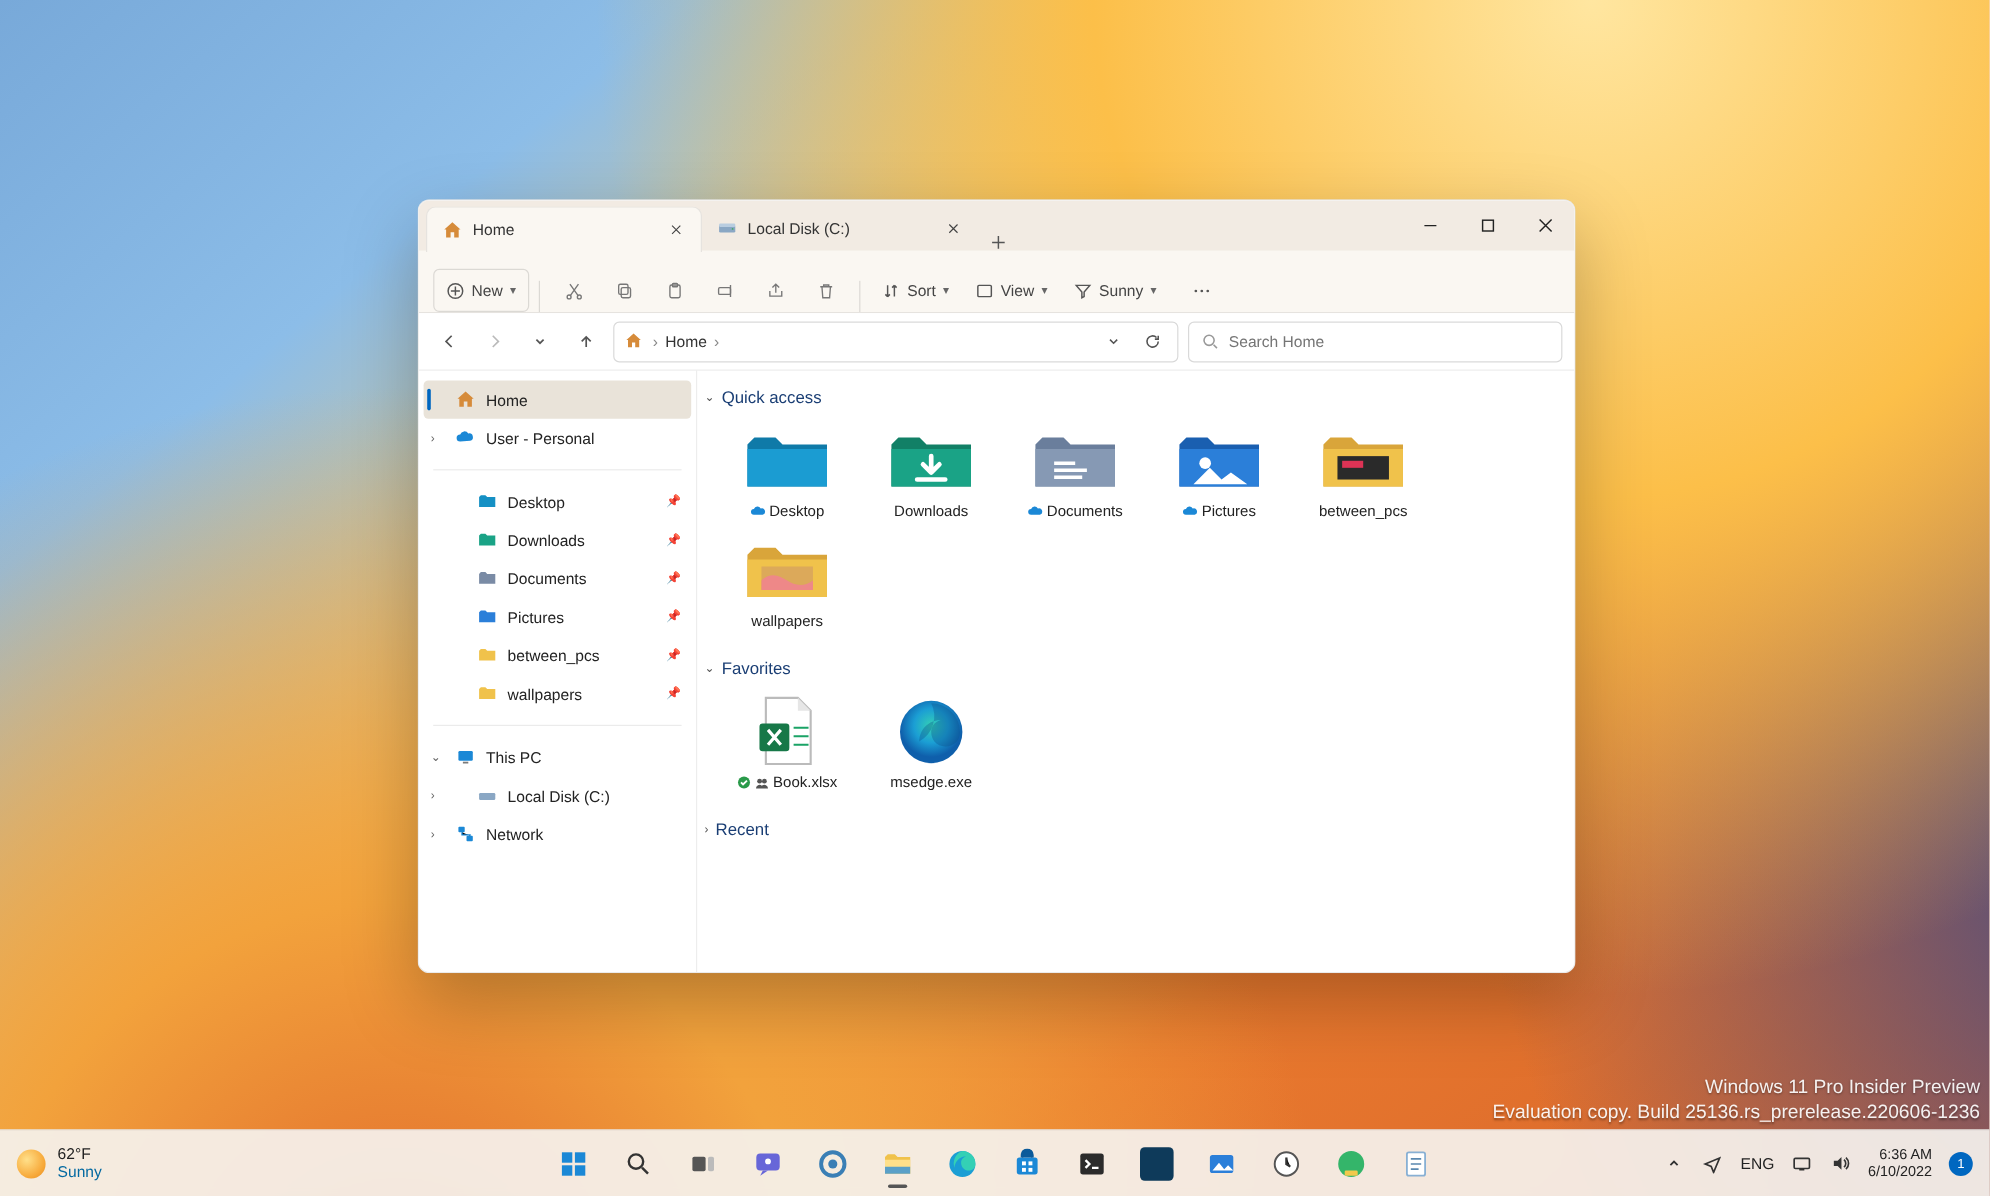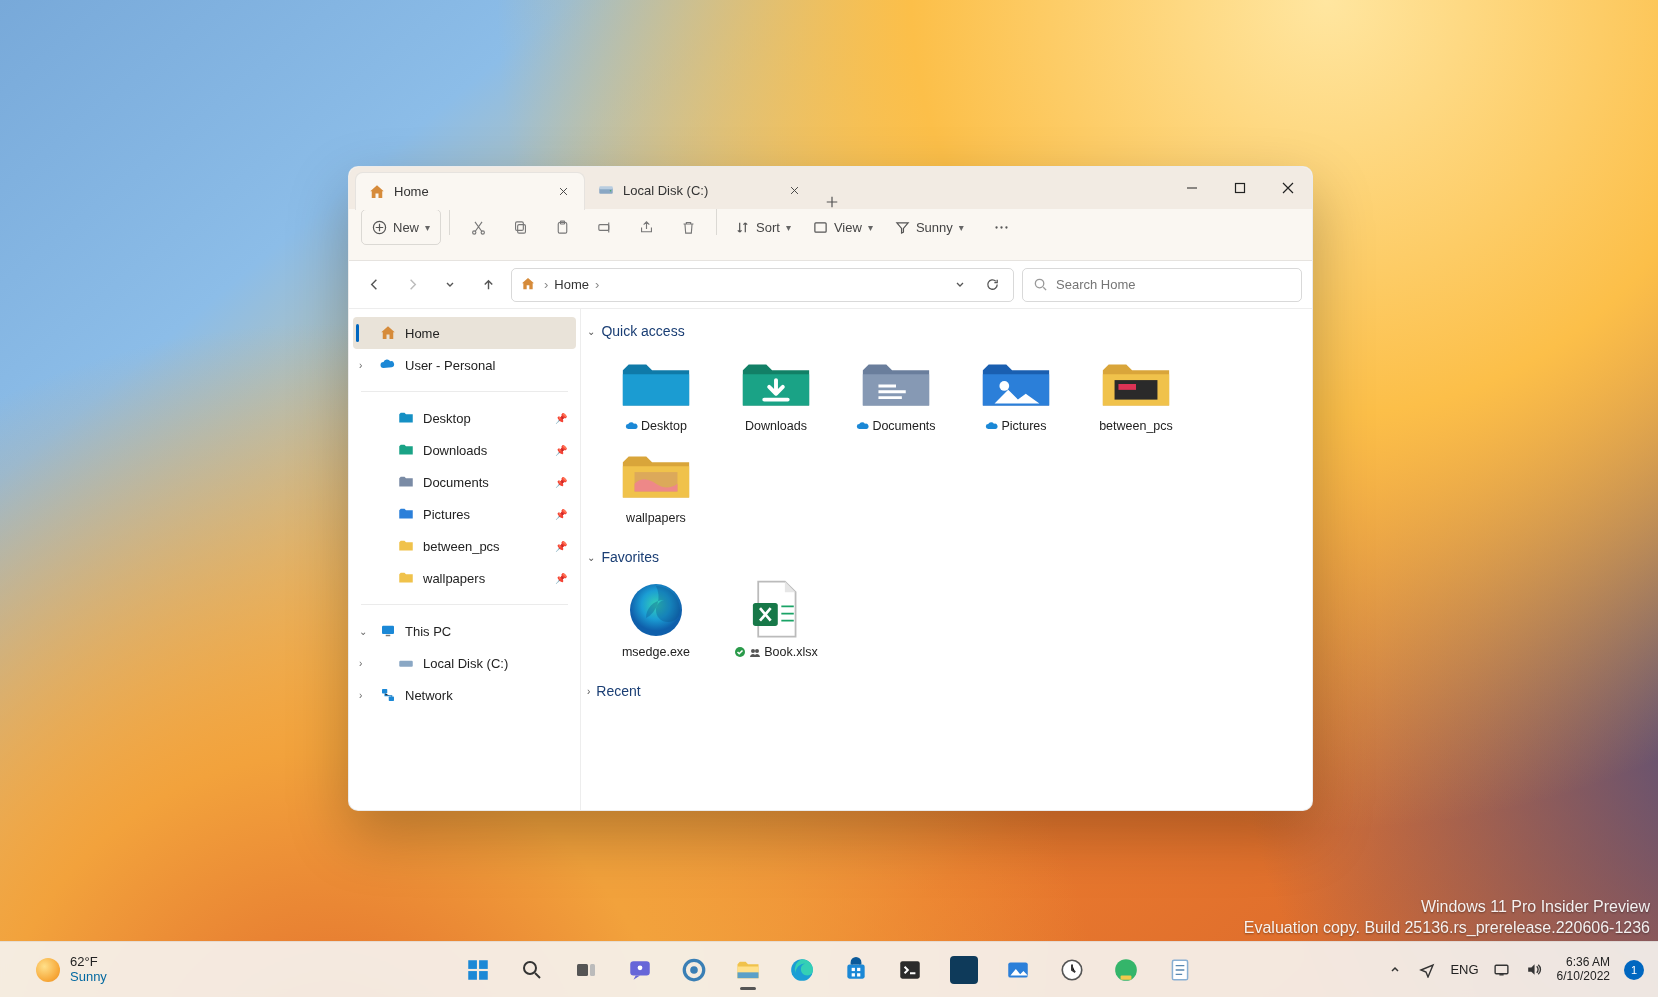--- a/index.html
+++ b/index.html
@@ -23,21 +23,21 @@
   text-shadow: 0 1px 2px rgba(0,0,0,.4); z-index: 2;
 }
 
 
 .taskbar {
   position: absolute; left: 0; right: 0; bottom: 0; height: 56px;
   background: rgba(245,242,238,.92); backdrop-filter: blur(3px);
   display: flex; align-items: center; z-index: 5;
   border-top: 1px solid rgba(0,0,0,.06);
 }
-.taskbar .left { display: flex; align-items: center; gap: 10px; padding-left: 14px; margin-left: 22px; }
+.taskbar .left { display: flex; align-items: center; gap: 10px; padding-left: 14px; }
 .taskbar .weather-icon { width: 24px; height: 24px; border-radius: 50%;
   background: radial-gradient(circle at 35% 35%, #ffe08a, #f7a93a 65%, #e78b20); }
 .taskbar .weather-text { font-size: 13px; line-height: 1.15; color: #222; }
 .taskbar .center { position: absolute; left: 50%; transform: translateX(-50%);
   display: flex; align-items: center; gap: 8px; }
 .tb-btn { width: 46px; height: 46px; display: flex; align-items: center; justify-content: center;
   border-radius: 6px; position: relative; }
 .tb-btn.active::after { content:""; position:absolute; bottom:3px; left:50%; transform:translateX(-50%);
   width:16px; height:3px; background:#555; border-radius:2px; }
 .tb-ico { width: 28px; height: 28px; border-radius: 4px; display:flex; align-items:center; justify-content:center; }
@@ -60,39 +60,39 @@
 .tab { display:flex; align-items:center; gap:8px; padding: 0 12px; height: 38px;
   font-size: 13px; color:#333; border-radius: 8px 8px 0 0; position:relative; min-width: 230px; }
 .tab.active { background: #faf7f2; border: 1px solid rgba(0,0,0,.08); border-bottom: none; margin-bottom: -1px; }
 .tab .tab-close { margin-left: auto; color:#555; width:18px; height:18px; display:flex;
   align-items:center; justify-content:center; border-radius:3px; }
 .tab-add { width:34px; display:flex; align-items:center; justify-content:center; color:#555; }
 .win-controls { margin-left:auto; display:flex; }
 .win-btn { width:48px; display:flex; align-items:center; justify-content:center; color:#222; }
 
 .toolbar { height: 52px; background:#faf7f2; border-bottom:1px solid rgba(0,0,0,.08);
-  display:flex; align-items:flex-start; padding: 0 12px; gap: 2px; }
+  display:flex; align-items:flex-end; padding: 0 12px; gap: 2px; }
 .tool { height:36px; padding:0 10px; display:flex; align-items:center; gap:6px;
   font-size:13px; color:#444; border-radius:5px; }
 .tool.icon-only { padding:0; width:40px; justify-content:center; color:#666; }
 .tool.new { border:1px solid rgba(0,0,0,.12); }
 .tsep { width:1px; height:26px; background: rgba(0,0,0,.12); margin:0 6px; }
 .chev { font-size:10px; color:#666; }
 
 .navrow { height: 48px; background:#fff; display:flex; align-items:center;
   padding: 0 10px; gap:8px; border-bottom:1px solid rgba(0,0,0,.07); }
 .nav-btn { width:30px; height:30px; display:flex; align-items:center; justify-content:center;
   color:#555; border-radius:4px; }
 .addrbar { flex:1; height:34px; border:1px solid rgba(0,0,0,.15); border-radius:5px;
   display:flex; align-items:center; padding:0 8px; gap:6px; font-size:13px; color:#333; }
 .addrbar .crumb { display:flex; align-items:center; gap:6px; }
 .addrbar .spacer { flex:1; }
 .addrbar .ab-btn { width:26px; height:26px; display:flex; align-items:center; justify-content:center;
   color:#555; border-radius:3px; }
-.searchbox { width:280px; height:34px; border:1px solid rgba(0,0,0,.15); border-radius:5px;
+.searchbox { width:312px; height:34px; border:1px solid rgba(0,0,0,.15); border-radius:5px;
   display:flex; align-items:center; padding:0 10px; gap:8px; color:#888; font-size:13px; }
 .searchbox input { border:none; outline:none; flex:1; font-size:13px; background:transparent; }
 
 .body { flex:1; display:flex; min-height:0; }
 .sidebar { width:232px; border-right:1px solid rgba(0,0,0,.07); padding:8px 4px;
   font-size:13px; color:#222; overflow-y:auto; }
 .nav-item { height:32px; display:flex; align-items:center; gap:8px; padding:0 8px 0 26px;
   border-radius:4px; position:relative; }
 .nav-item.selected { background:#e9e3d9; }
 .nav-item.selected::before { content:""; position:absolute; left:3px; top:7px; bottom:7px;
@@ -531,38 +531,20 @@
               <span>wallpapers</span>
             </div>
         </div>
       </div>
 
       <div class="group-hdr">
         <span class="gchev">⌄</span>
         <span>Favorites</span>
       </div>
       <div class="grid">
-        <div class="item">
-          <div class="thumb">
-              <svg viewBox="0 0 64 64" width="64" height="64">
-                <defs>
-                  <radialGradient id="eg" cx="50%" cy="40%">
-                    <stop offset="0%" stop-color="#34d0b5"></stop>
-                    <stop offset="55%" stop-color="#1b9ed4"></stop>
-                    <stop offset="100%" stop-color="#0f5fab"></stop>
-                  </radialGradient>
-                </defs>
-                <circle cx="32" cy="32" r="26" fill="url(#eg)"></circle>
-                <path fill="#0b4f8a" d="M32 8a24 24 0 0124 24c0 8-6 12-12 12-8 0-12-6-12-12 0-4 2-8 8-10-10 0-18 8-18 18a24 24 0 0010-32z" opacity=".35"></path>
-              </svg>
-            </div>
-          <div class="label">
-              <span>msedge.exe</span>
-            </div>
-        </div>
         <div class="item">
           <div class="thumb">
               <svg viewBox="0 0 64 72" width="58" height="64">
                 <path fill="#fff" stroke="#bbb" stroke-width="2" d="M12 4h30l12 12v50H12z"></path>
                 <path fill="#e6e6e6" d="M42 4l12 12H42z"></path>
                 <rect x="6" y="28" width="28" height="26" rx="3" fill="#177848"></rect>
                 <path stroke="#fff" stroke-width="3" d="M14 34l12 14M26 34L14 48"></path>
                 <g stroke="#1aa366" stroke-width="2">
                   <path d="M38 32h14M38 40h14M38 48h14"></path>
                 </g>
@@ -578,20 +560,38 @@
             <span>
                 <svg width="12" height="12" viewBox="0 0 12 12">
                   <circle cx="4" cy="5" r="2" fill="#555"></circle>
                   <circle cx="8" cy="5" r="2" fill="#555"></circle>
                   <path fill="#555" d="M1 11c0-2 2-3 3-3s3 1 3 3zM5 11c0-2 2-3 3-3s3 1 3 3z"></path>
                 </svg>
               </span>
             <span>Book.xlsx</span>
           </div>
         </div>
+        <div class="item">
+          <div class="thumb">
+              <svg viewBox="0 0 64 64" width="64" height="64">
+                <defs>
+                  <radialGradient id="eg" cx="50%" cy="40%">
+                    <stop offset="0%" stop-color="#34d0b5"></stop>
+                    <stop offset="55%" stop-color="#1b9ed4"></stop>
+                    <stop offset="100%" stop-color="#0f5fab"></stop>
+                  </radialGradient>
+                </defs>
+                <circle cx="32" cy="32" r="26" fill="url(#eg)"></circle>
+                <path fill="#0b4f8a" d="M32 8a24 24 0 0124 24c0 8-6 12-12 12-8 0-12-6-12-12 0-4 2-8 8-10-10 0-18 8-18 18a24 24 0 0010-32z" opacity=".35"></path>
+              </svg>
+            </div>
+          <div class="label">
+              <span>msedge.exe</span>
+            </div>
+        </div>
       </div>
 
       <div class="group-hdr">
         <span class="gchev">›</span>
         <span>Recent</span>
       </div>
     </div>
   </div>
 
 </div>

